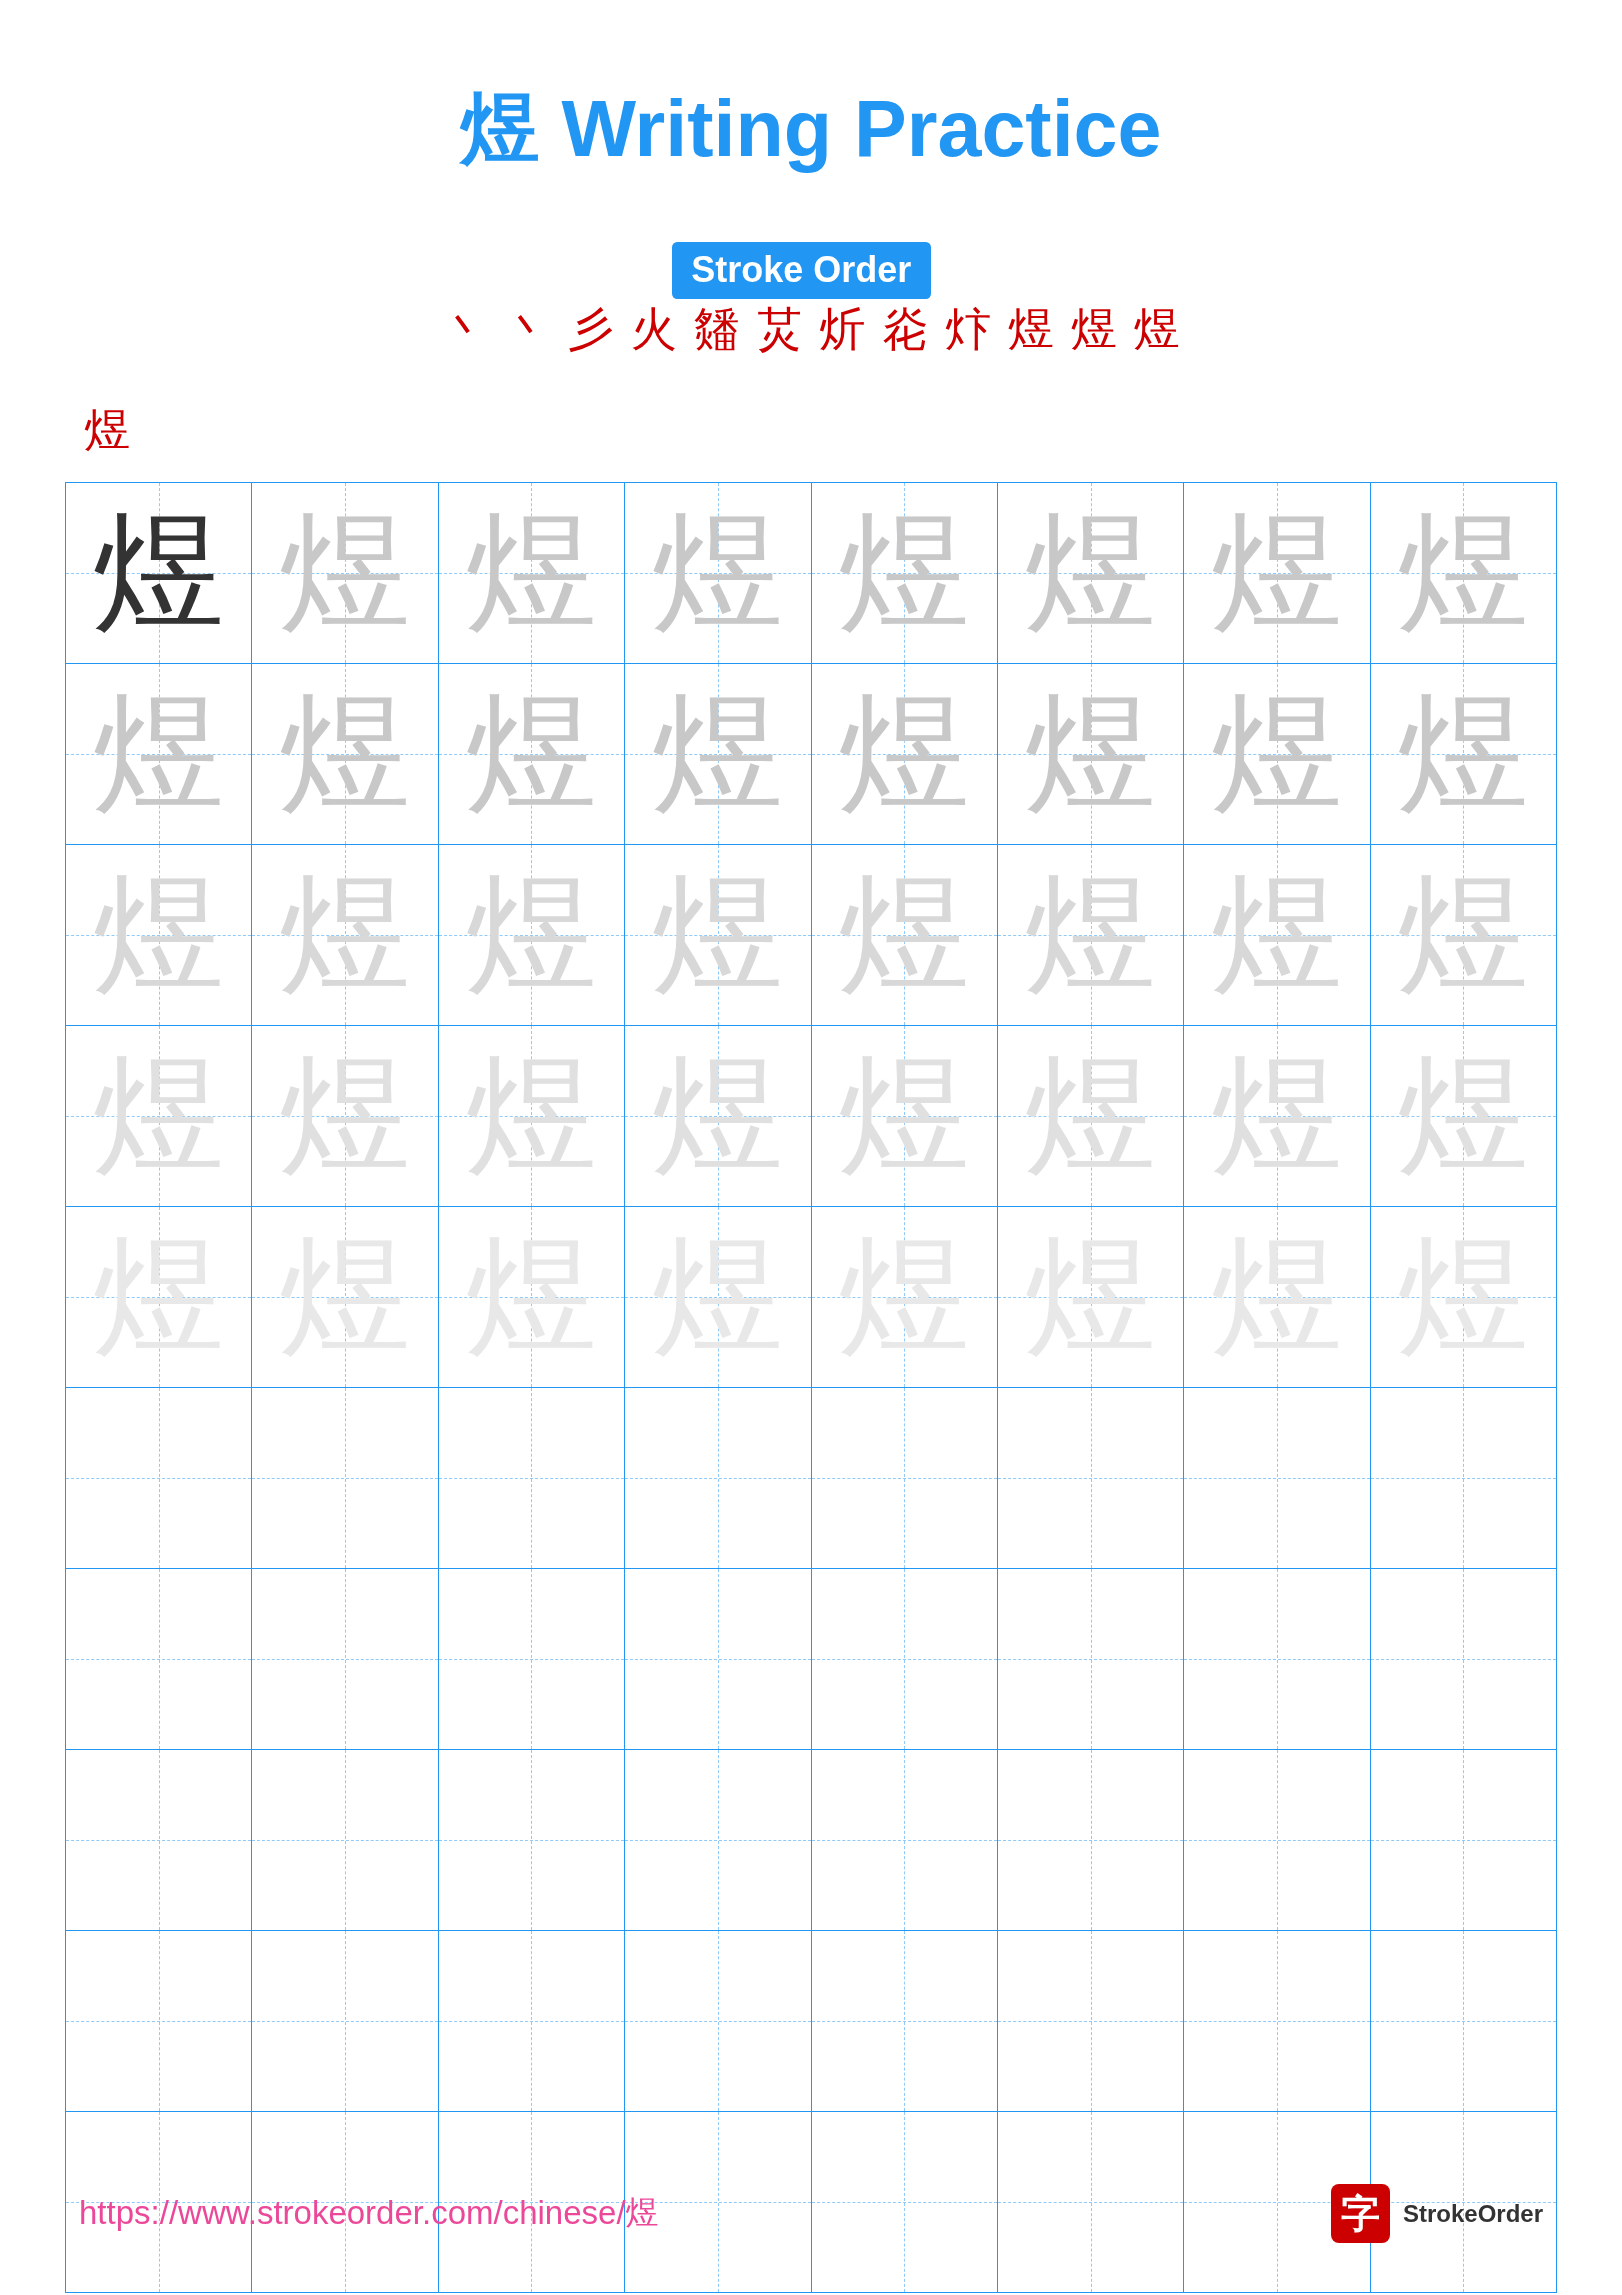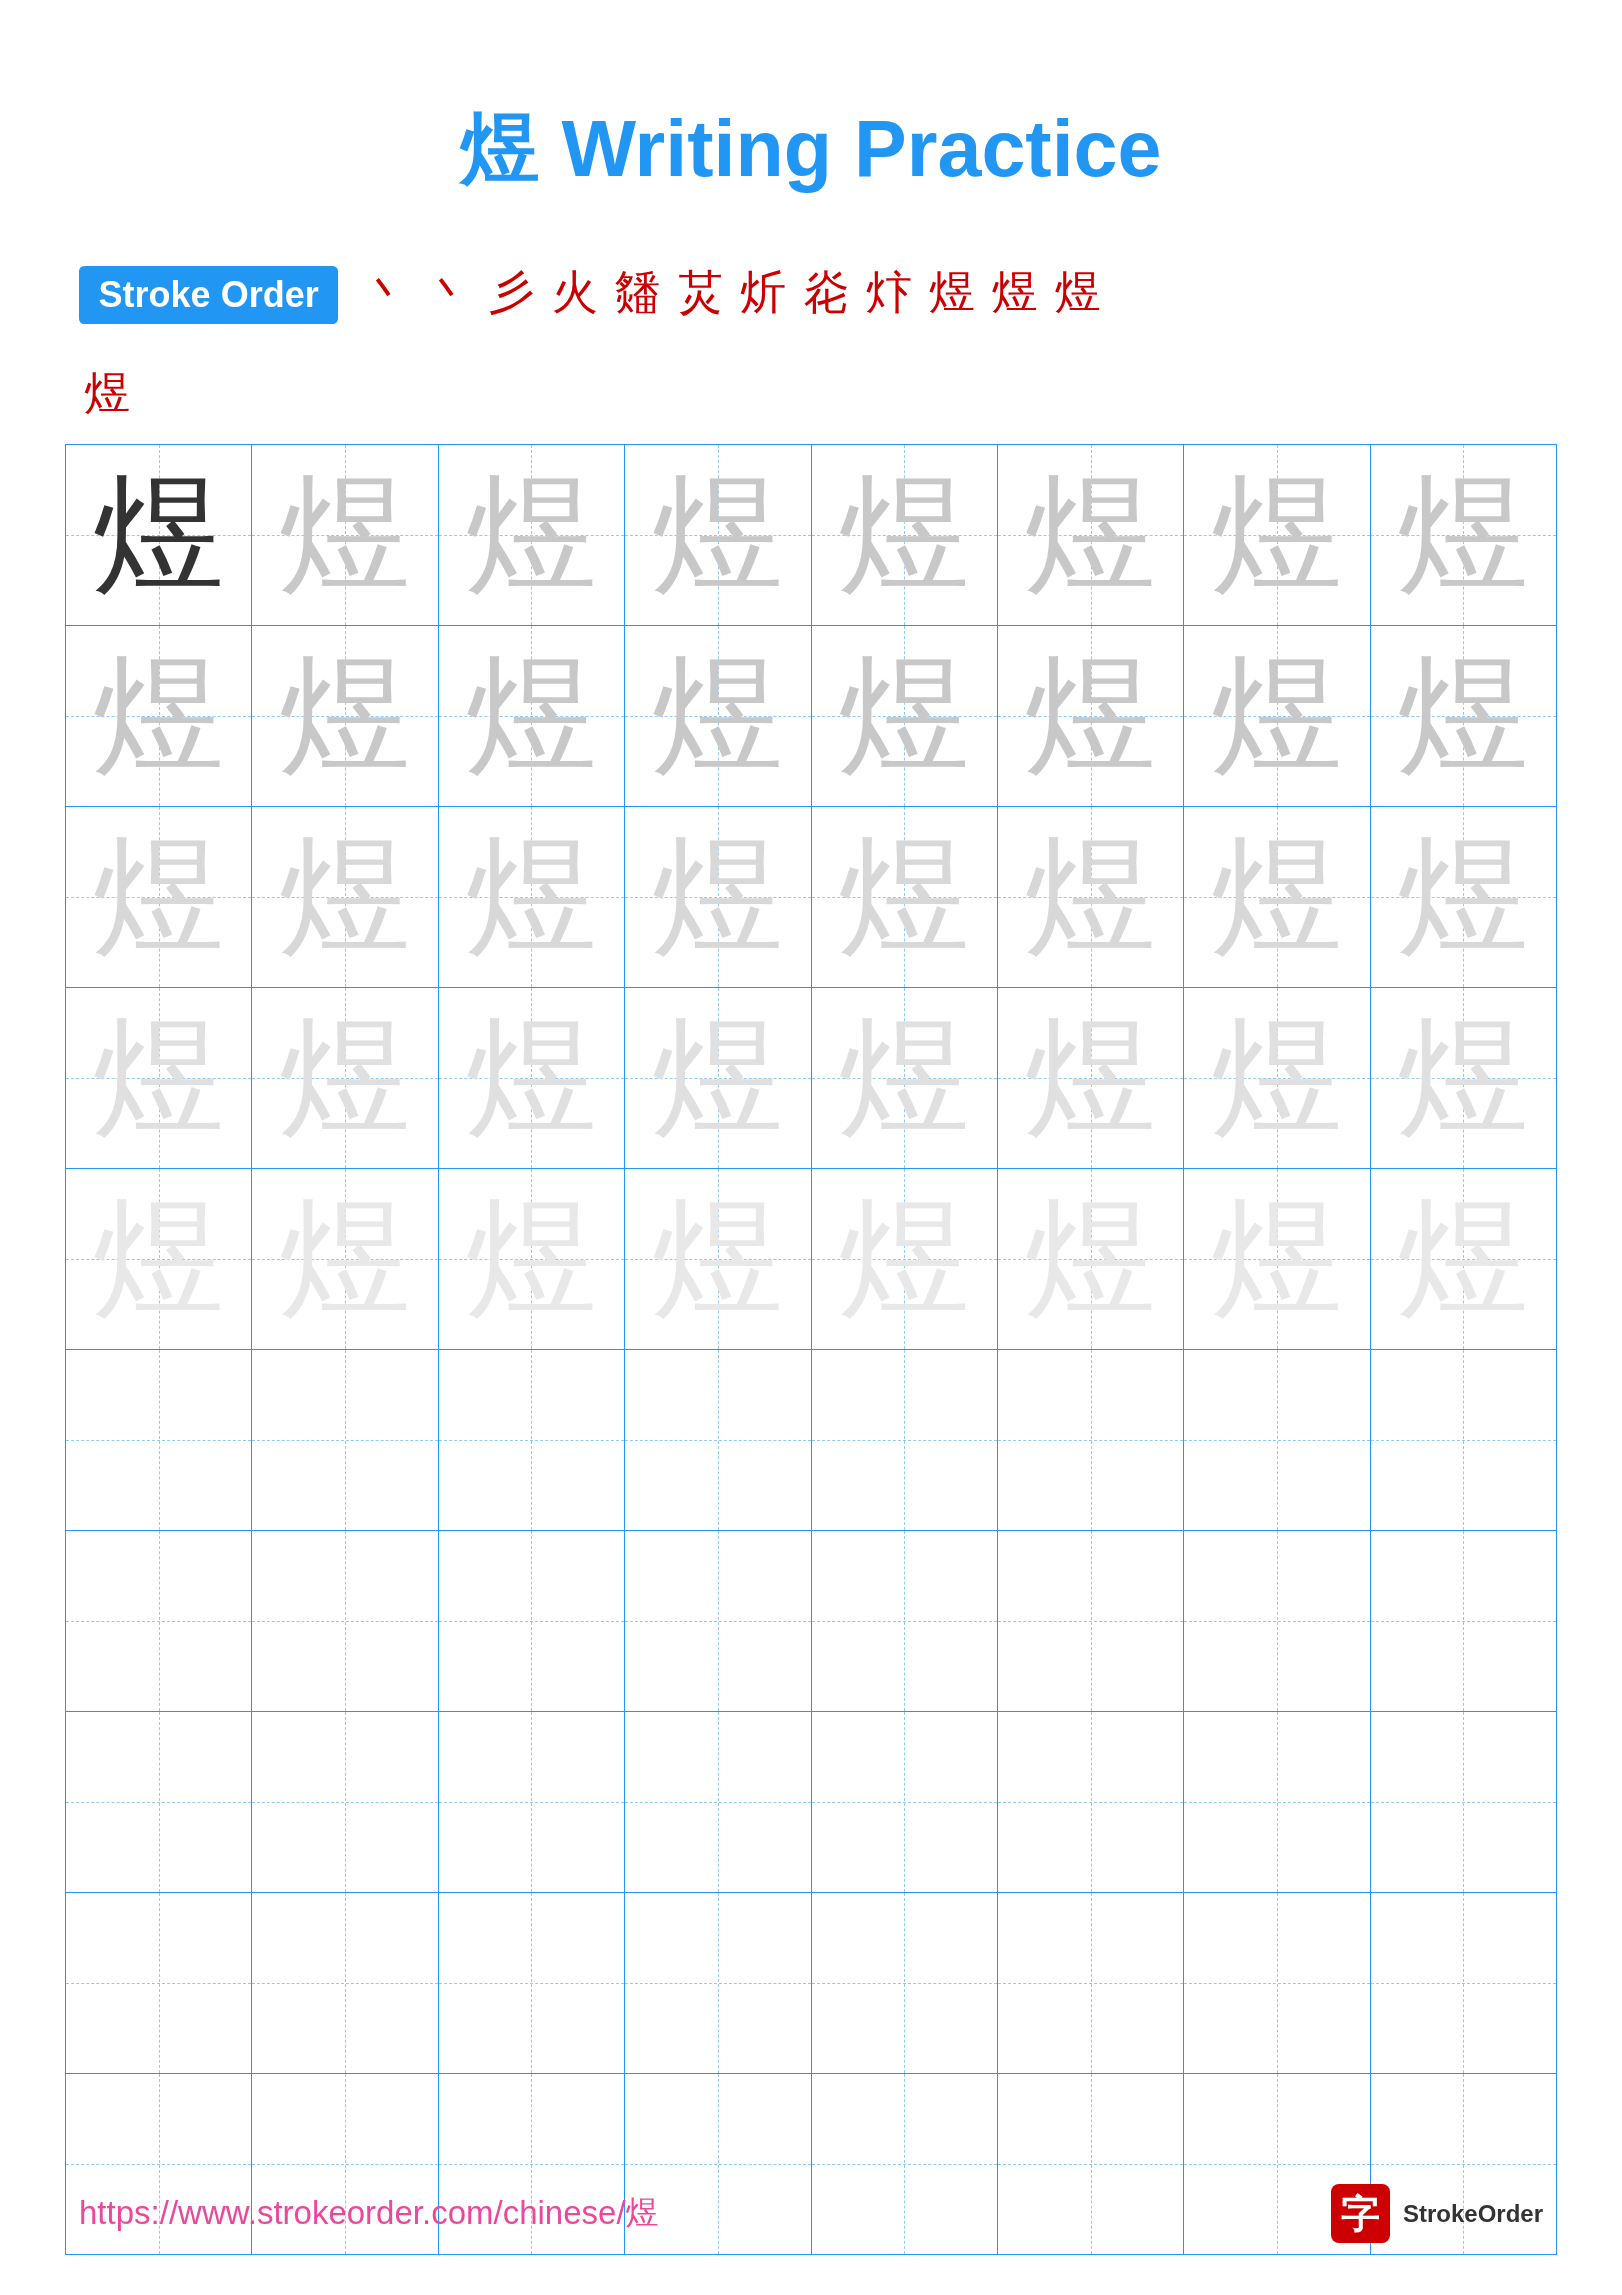--- a/index.html
+++ b/index.html
@@ -7,35 +7,36 @@
       width: 1622px;
       height: 2295px;
       background: #ffffff;
       font-family: serif;
       position: relative;
       overflow: hidden;
     }
 
     .page-title {
       text-align: center;
-      padding-top: 97px;
+      padding-top: 77px;
       padding-bottom: 39px;
       font-size: 79px;
       font-weight: bold;
       color: #2196F3;
       font-family: Arial, sans-serif;
     }
 
     .stroke-order-section {
       padding: 19.6px 79px;
       margin-bottom: 26px;
       display: flex;
-      align-items: flex-end;
+      align-items: center;
       flex-wrap: wrap;
       gap: 0px;
+      flex-direction: column;
     }
 
     .stroke-order-badge {
       background: #2196F3;
       color: white;
       padding: 7.9px 19.6px;
       border-radius: 5.2px;
       font-size: 36px;
       font-family: Arial, sans-serif;
       font-weight: bold;

